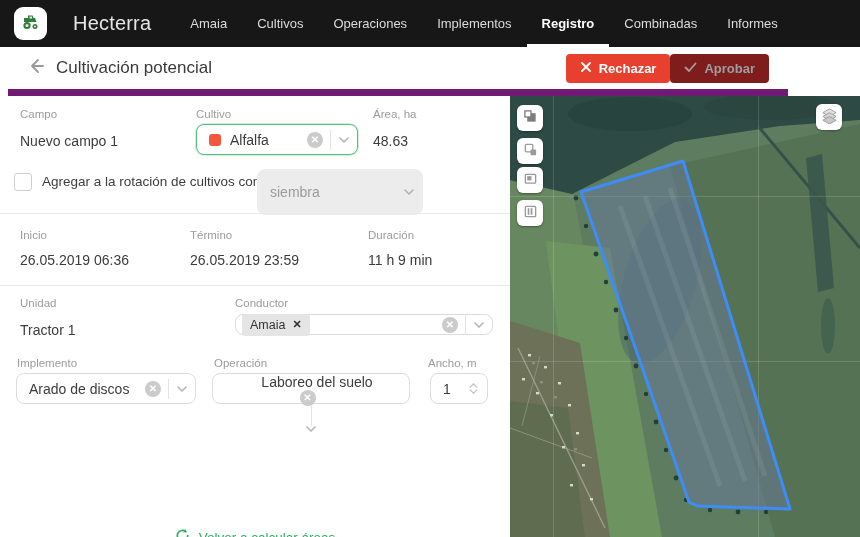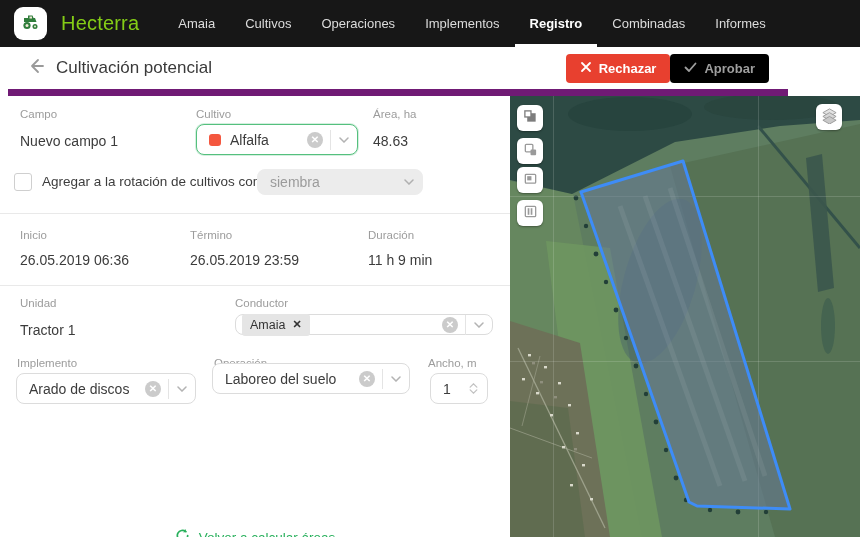--- a/index.html
+++ b/index.html
@@ -5,40 +5,40 @@
   * { margin:0; padding:0; box-sizing:border-box; }
   html,body { width:860px; height:537px; overflow:hidden; background:#fff;
               font-family:"Liberation Sans", sans-serif; }
   .app { position:relative; width:860px; height:537px; }
 
   
   .topbar { position:absolute; left:0; top:0; width:860px; height:47px;
             background:#171717; display:flex; align-items:center; }
   .logo-badge { width:33px; height:33px; background:#fff; border-radius:9px;
                 margin-left:14px; display:flex; align-items:center; justify-content:center; }
-  .brand { color:#84cc16; font-size:20px; font-weight:500; margin-left:14px; letter-spacing:.2px; }
+  .brand { color:#e5e5e5; font-size:20px; font-weight:500; margin-left:26px; letter-spacing:.2px; }
   .nav { display:flex; align-items:center; height:100%; margin-left:24px; }
   .nav-item { position:relative; height:100%; display:flex; align-items:center;
               padding:0 15px; color:#dcdcdc; font-size:13px; cursor:pointer; }
   .nav-item.active { color:#fff; font-weight:700; }
   .nav-item.active::after { content:""; position:absolute; left:0; right:0; bottom:0;
                             height:3px; background:#fff; }
 
   
   .pagehead { position:absolute; left:8px; top:47px; width:780px; height:49px; background:#fff;
               border-bottom:7px solid #701a75; display:flex; align-items:center; }
   .back-btn { margin-left:14px; width:28px; height:28px; display:flex; align-items:center;
               justify-content:center; cursor:pointer; }
   .page-title { font-size:17px; color:#3a3a3a; margin-left:6px; }
   .head-actions { margin-left:auto; margin-right:19px; display:flex; gap:0; }
   .btn { height:29px; border-radius:4px; border:none; display:flex; align-items:center;
          justify-content:center; gap:7px; font-size:13px; font-weight:600;
          font-family:"Liberation Sans", sans-serif; padding:0 14px; cursor:pointer; }
   .btn-reject { background:#e8402f; color:#fff; }
-  .btn-approve { background:#000000; color:#9e9e9e; }
+  .btn-approve { background:#7f1d1d; color:#9e9e9e; }
 
   
   .panel { position:absolute; left:0; top:96px; width:510px; height:441px; background:#fff; }
   .f-label { position:absolute; font-size:11.5px; color:#9c9c9c; }
   .f-value { position:absolute; font-size:14px; color:#3c3c3c; }
   .divider { position:absolute; left:0; width:510px; height:1px; background:#e9e9e9; }
 
   .sel { position:absolute; border:1px solid #dcdcdc; border-radius:8px; background:#fff;
          display:flex; align-items:center; }
   .sel .val { font-size:14px; color:#3c3c3c; margin-left:12px; white-space:nowrap; }
@@ -150,21 +150,21 @@
             <path d="M1 1 L5 5 L9 1" stroke="#b3b3b3" stroke-width="1.5" fill="none" stroke-linecap="round"></path>
           </svg>
       </span>
     </div>
 
     <div class="f-label" style="left:373px; top:12px;">Área, ha</div>
     <div class="f-value" style="left:373px; top:37px;">48.63</div>
 
     <div class="checkbox" style="left:14px; top:77px;"></div>
     <div class="f-value" style="left:42px; top:78px; font-size:13.5px;">Agregar a la rotación de cultivos como</div>
-    <div class="sel sel-disabled" style="left:257px; top:73px; width:166px; height:26px;">
+    <div class="sel sel-disabled" style="left:257px; top:73px; width:166px; height:46px;">
       <span class="val">siembra</span>
       <span class="spacer"></span>
       <span class="chev">
         <svg width="10" height="6" viewBox="0 0 10 6">
             <path d="M1 1 L5 5 L9 1" stroke="#b0b0b0" stroke-width="1.5" fill="none" stroke-linecap="round"></path>
           </svg>
       </span>
     </div>
 
     <div class="divider" style="top:117px;"></div>
@@ -204,21 +204,21 @@
       <span class="clear-x">✕</span>
       <span class="sel-div"></span>
       <span class="chev">
         <svg width="10" height="6" viewBox="0 0 10 6">
             <path d="M1 1 L5 5 L9 1" stroke="#b3b3b3" stroke-width="1.5" fill="none" stroke-linecap="round"></path>
           </svg>
       </span>
     </div>
 
     <div class="f-label" style="left:214px; top:261px;">Operación</div>
-    <div class="sel" style="left:212px; top:267px; width:198px; height:31px;">
+    <div class="sel" style="left:212px; top:277px; width:198px; height:31px;flex-direction:column;">
       <span class="val">Laboreo del suelo</span>
       <span class="spacer"></span>
       <span class="clear-x">✕</span>
       <span class="sel-div"></span>
       <span class="chev">
         <svg width="10" height="6" viewBox="0 0 10 6">
             <path d="M1 1 L5 5 L9 1" stroke="#b3b3b3" stroke-width="1.5" fill="none" stroke-linecap="round"></path>
           </svg>
       </span>
     </div>

